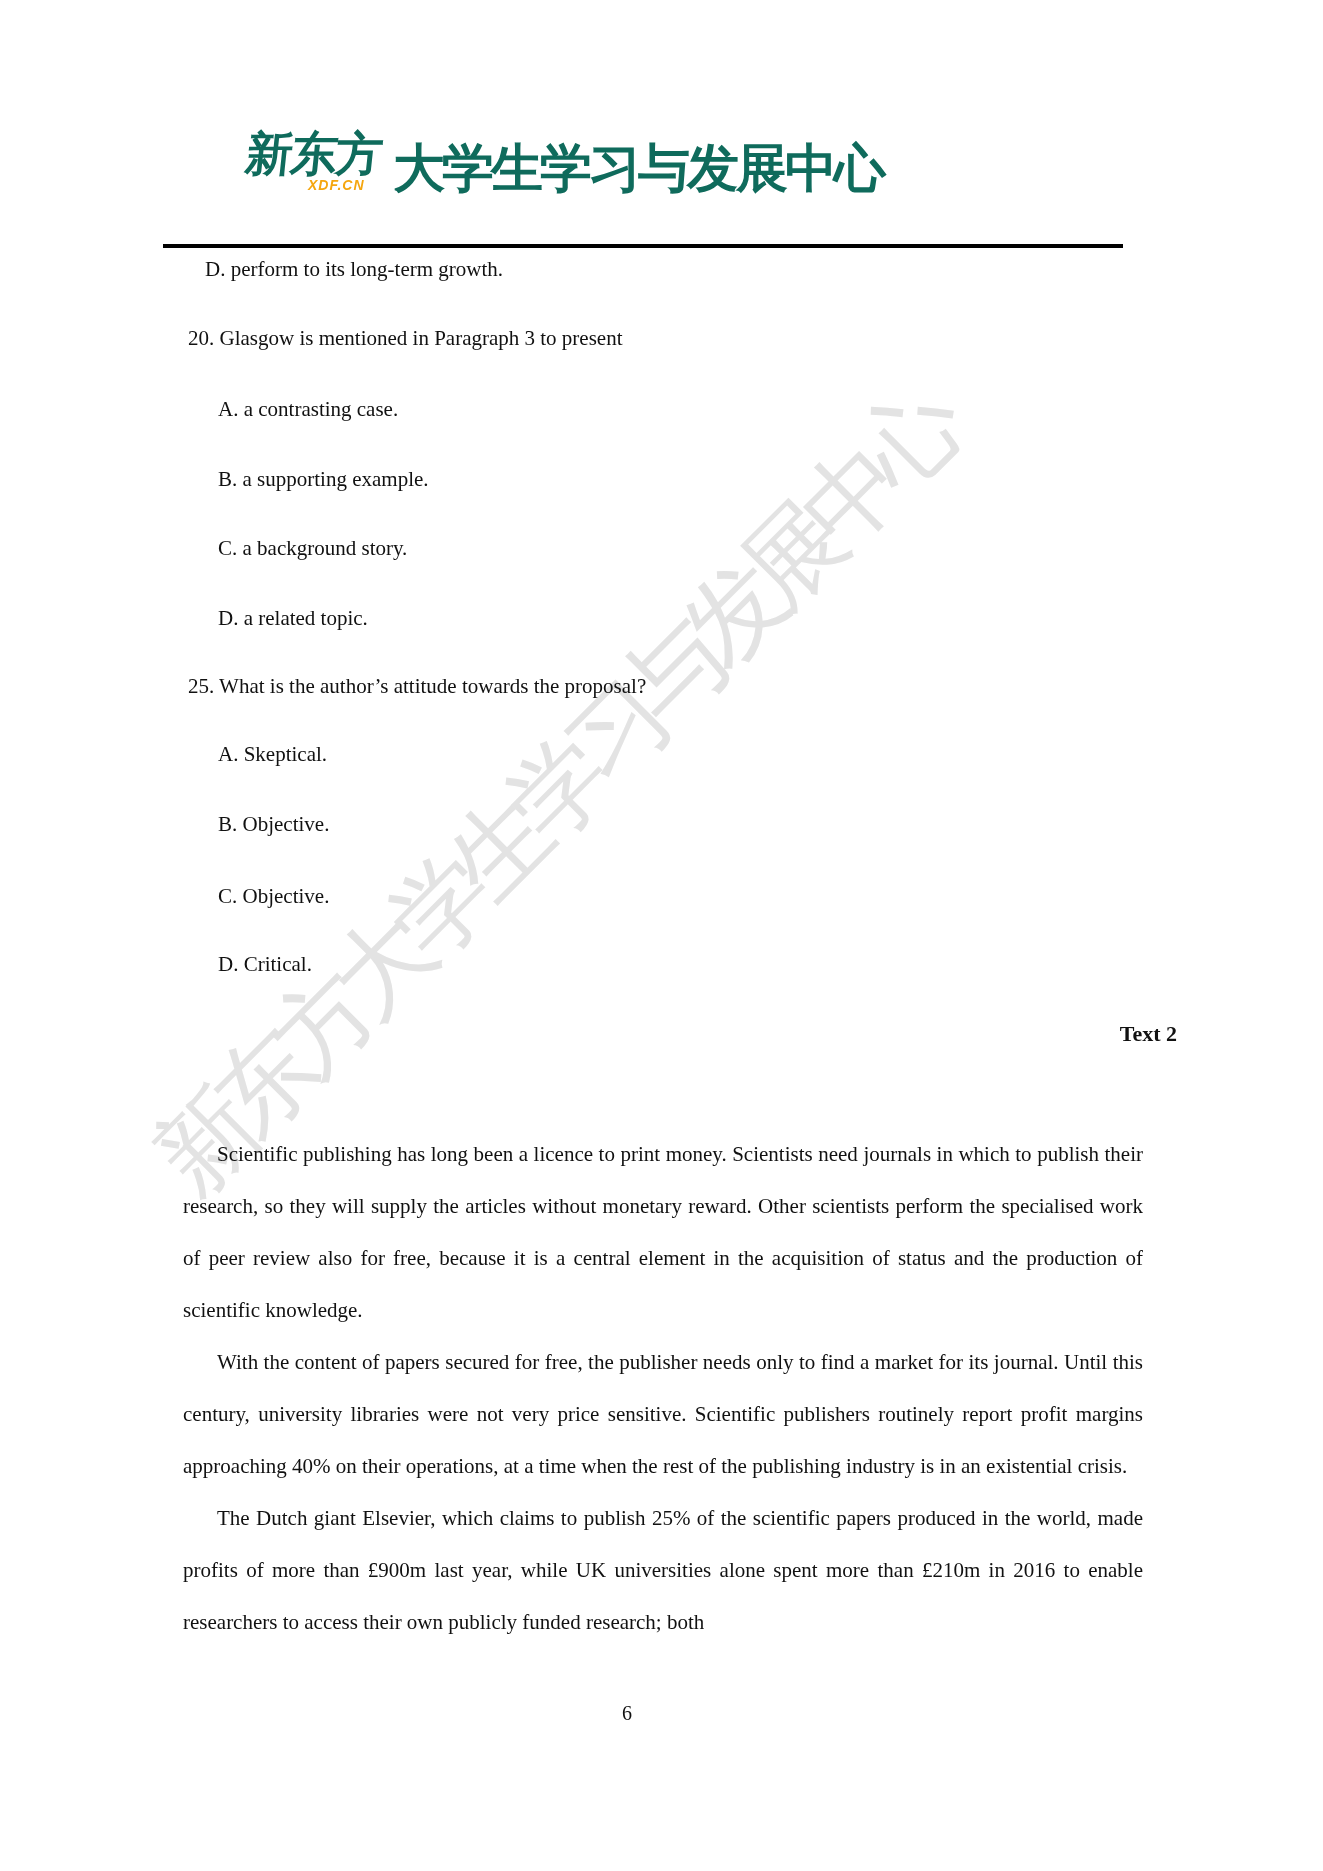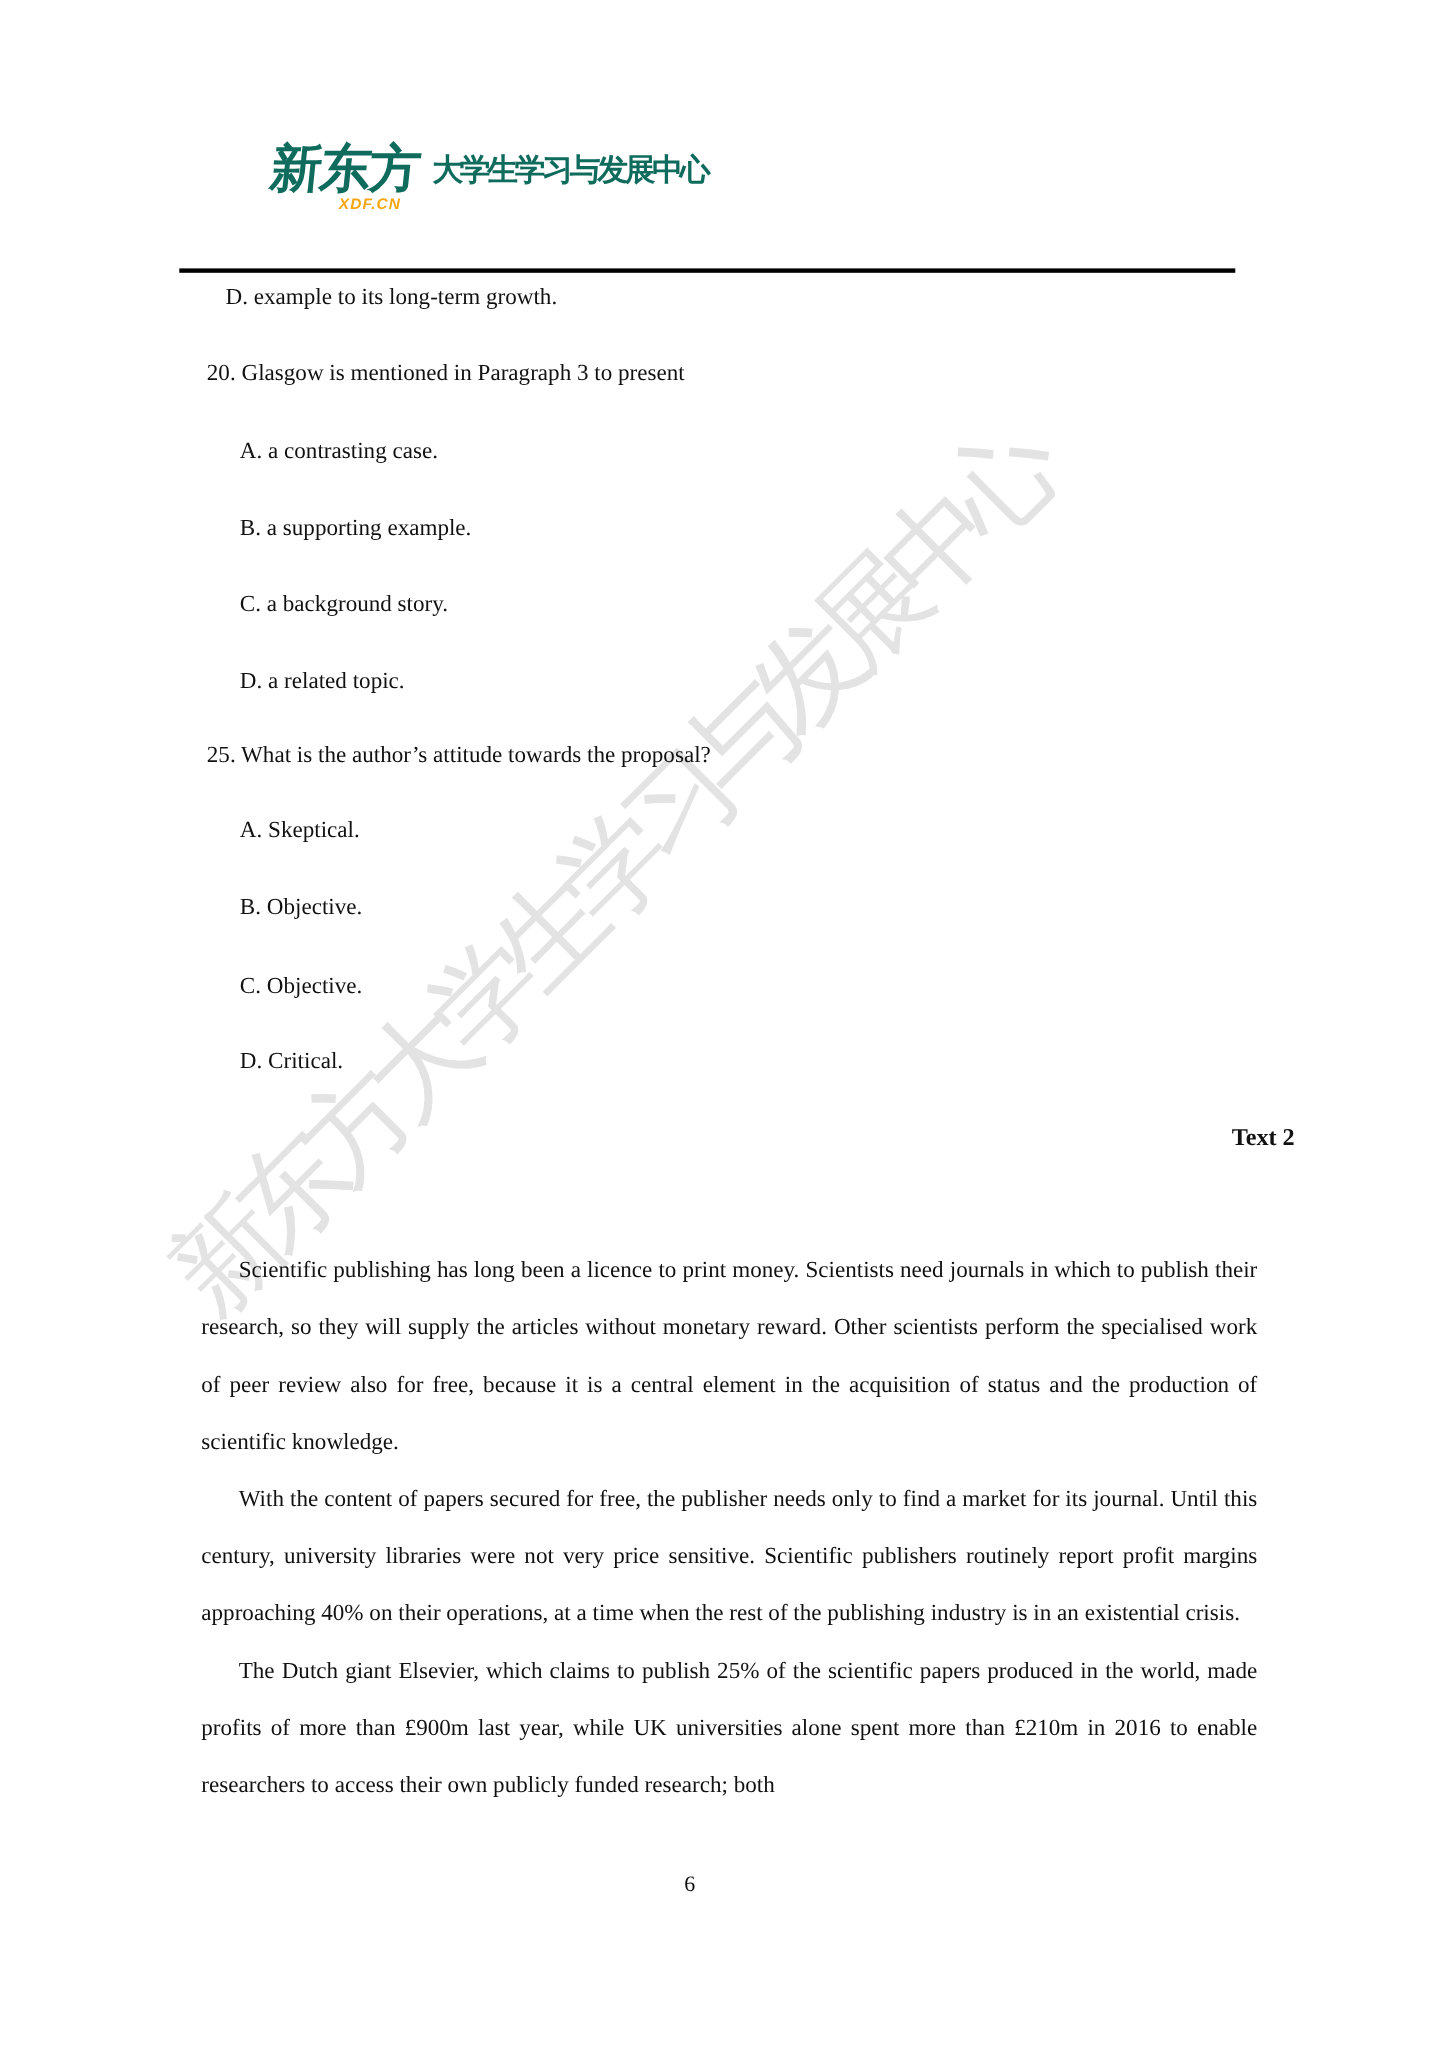--- a/index.html
+++ b/index.html
@@ -40,21 +40,21 @@
     font-family:Liberation Sans, sans-serif;
     font-style:italic;
     font-weight:bold;font-size:14px;line-height:1;
     letter-spacing:1px;
     color:var(--brand-orange,#f5a60f);
     z-index:2;
   }
   .center-name{
     position:absolute;left:393px;top:140px;
     font-family:"DejaVu Sans", sans-serif;
-    font-weight:bold;font-size:28px;line-height:1.1;
+    font-weight:bold;font-size:52px;line-height:1.1;
     letter-spacing:-3px;
     color:var(--brand-green,#0f6b5c);
     z-index:2;
   }
   .rule{
     position:absolute;left:163px;top:244px;
     width:960px;height:4px;background:#000;
     z-index:2;
   }
   
@@ -92,21 +92,21 @@
 
   <div class="watermark">新东方大学生学习与发展中心</div>
 
   <div>
     <div class="logo-main">新东方</div>
     <div class="logo-sub">XDF.CN</div>
     <div class="center-name">大学生学习与发展中心</div>
     <div class="rule"></div>
   </div>
 
-  <div class="line leftover" style="top:256px">D. example to its long-term growth.</div>
+  <div class="line leftover" style="top:256px">D. perform to its long-term growth.</div>
 
   <div>
     <div class="line stem" style="top:325px">20. Glasgow is mentioned in Paragraph 3 to present</div>
     <div class="line option" style="top:396px">A. a contrasting case.</div>
     <div class="line option" style="top:466px">B. a supporting example.</div>
     <div class="line option" style="top:535px">C. a background story.</div>
     <div class="line option" style="top:605px">D. a related topic.</div>
   </div>
 
   <div>

